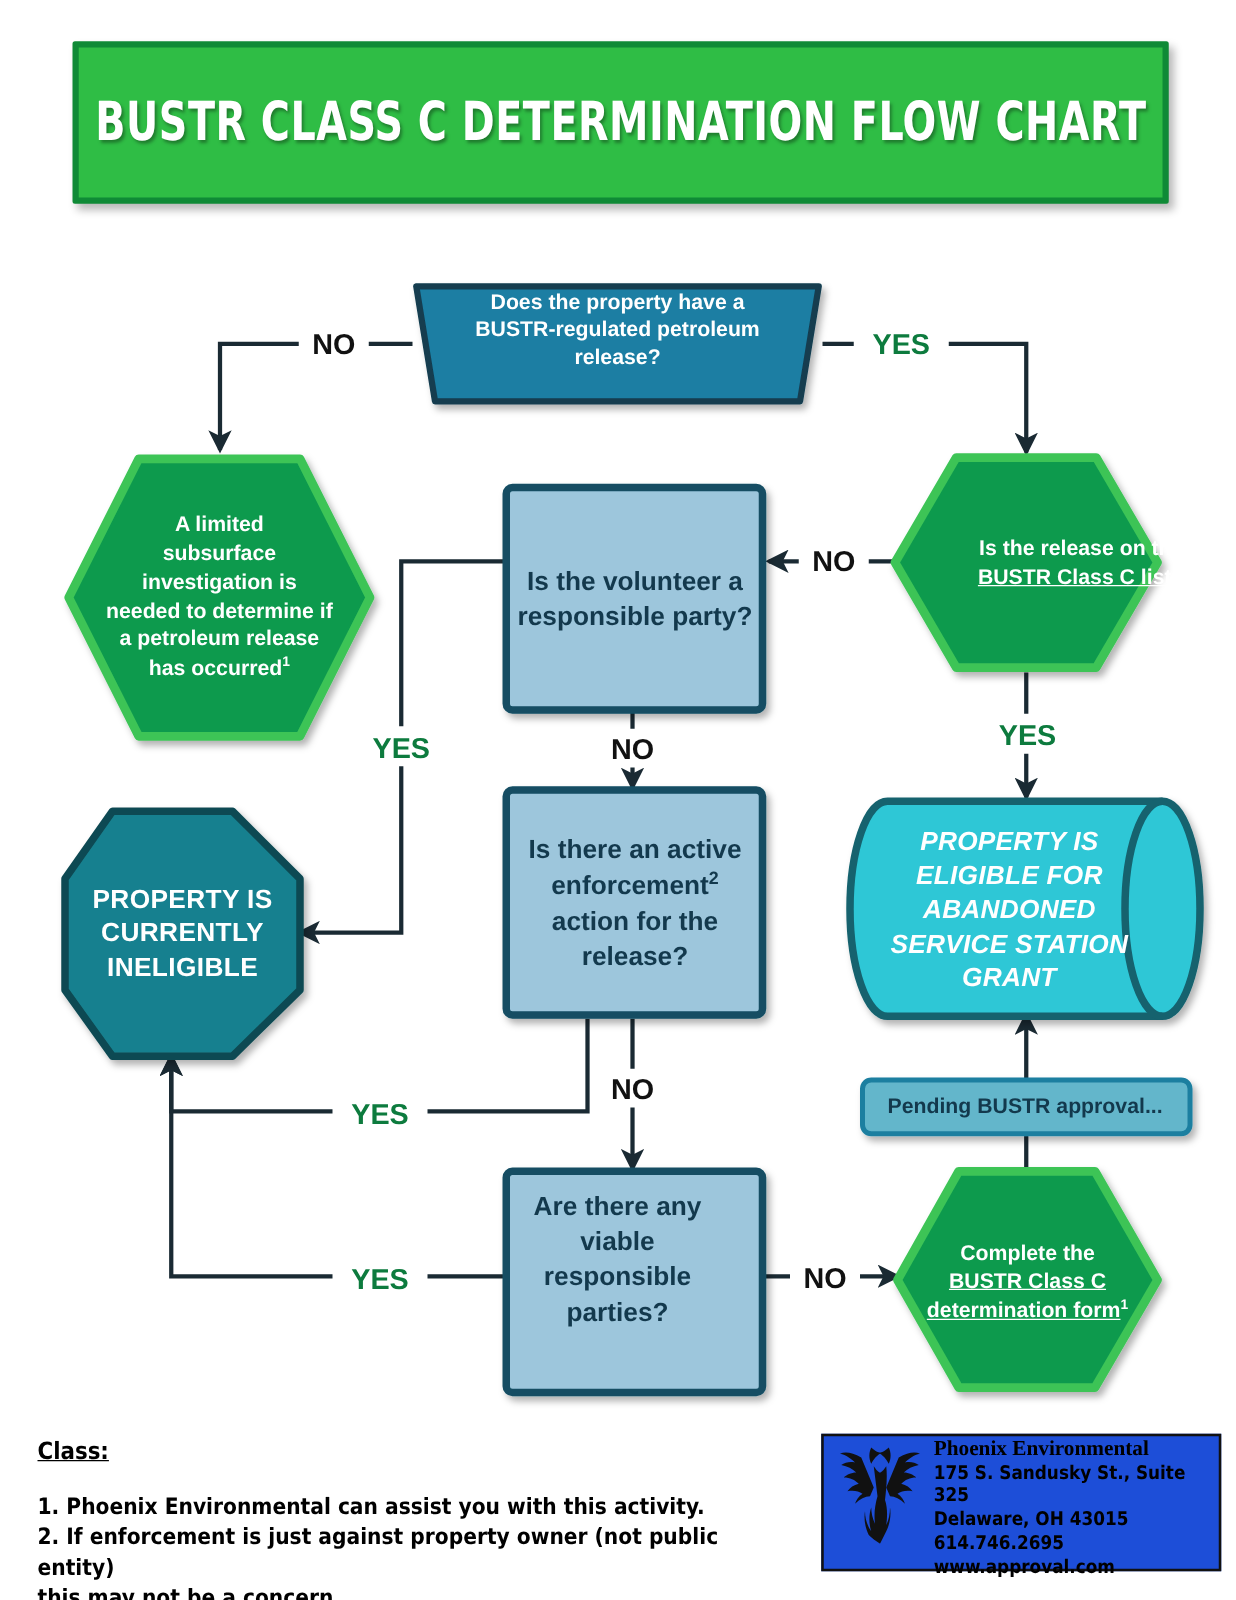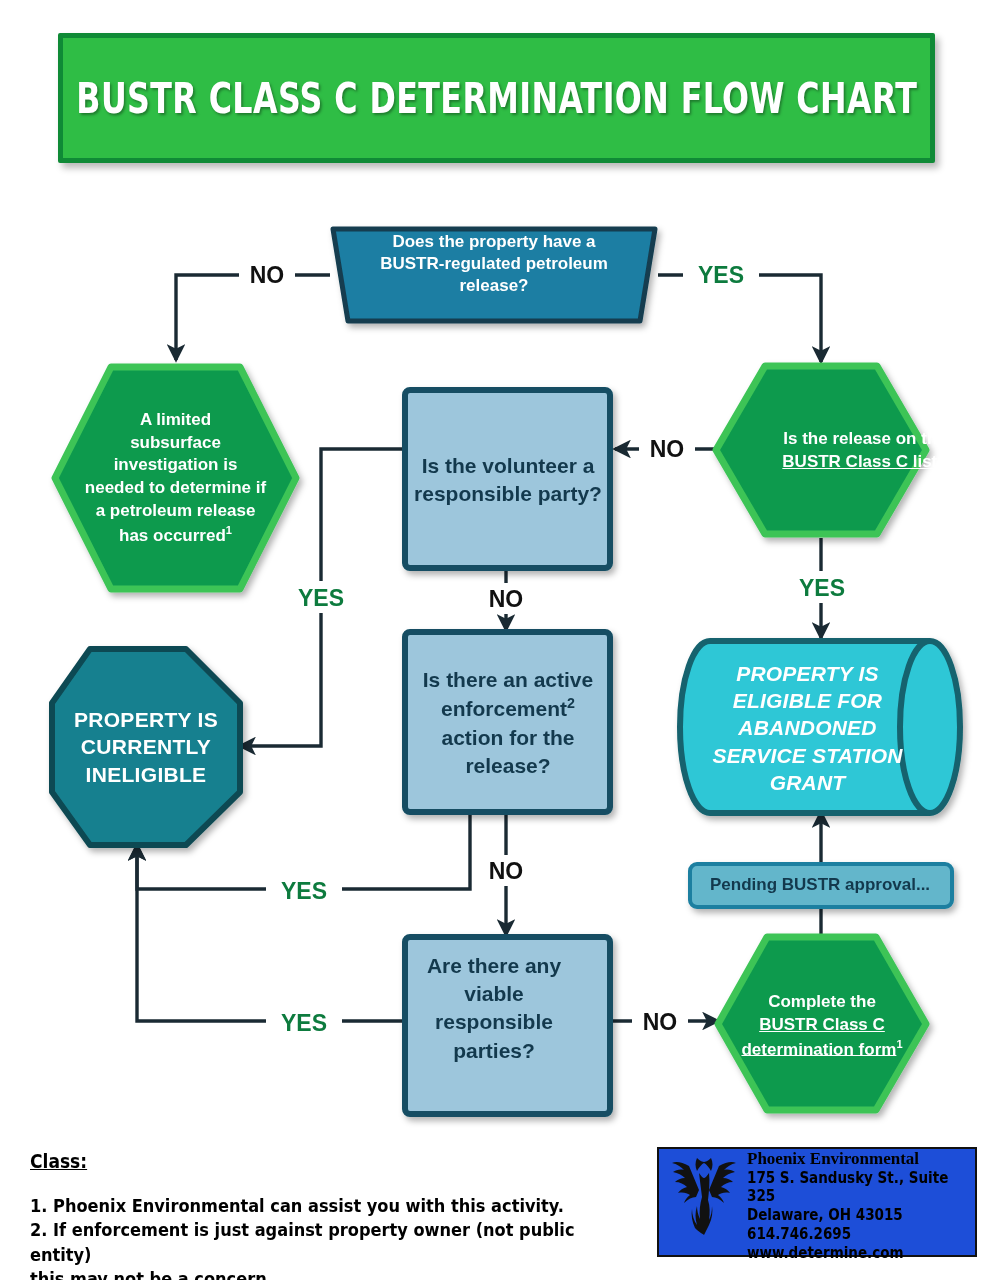--- a/index.html
+++ b/index.html
@@ -336,15 +336,15 @@
                C30 83 34 85 35 86 C36 84 38 80 40 76 C43 70 44 63 43 57
                C43 62 42 67 40 71 C41 64 41 57 39 51 C40 42 41 33 40 24
                C38 27 36 29 35 29 C34 29 32 27 30 24 Z"></path>
     </g>
   </svg>
   <div id="logo-text">
     <div id="company-name">Phoenix Environmental</div>
     <div class="addr-line">175 S. Sandusky St., Suite 325</div>
     <div class="addr-line">Delaware, OH 43015</div>
     <div class="addr-line">614.746.2695</div>
-    <div class="addr-line">www.determine.com</div>
+    <div class="addr-line">www.approval.com</div>
   </div>
 </div>
 
 </body></html>

